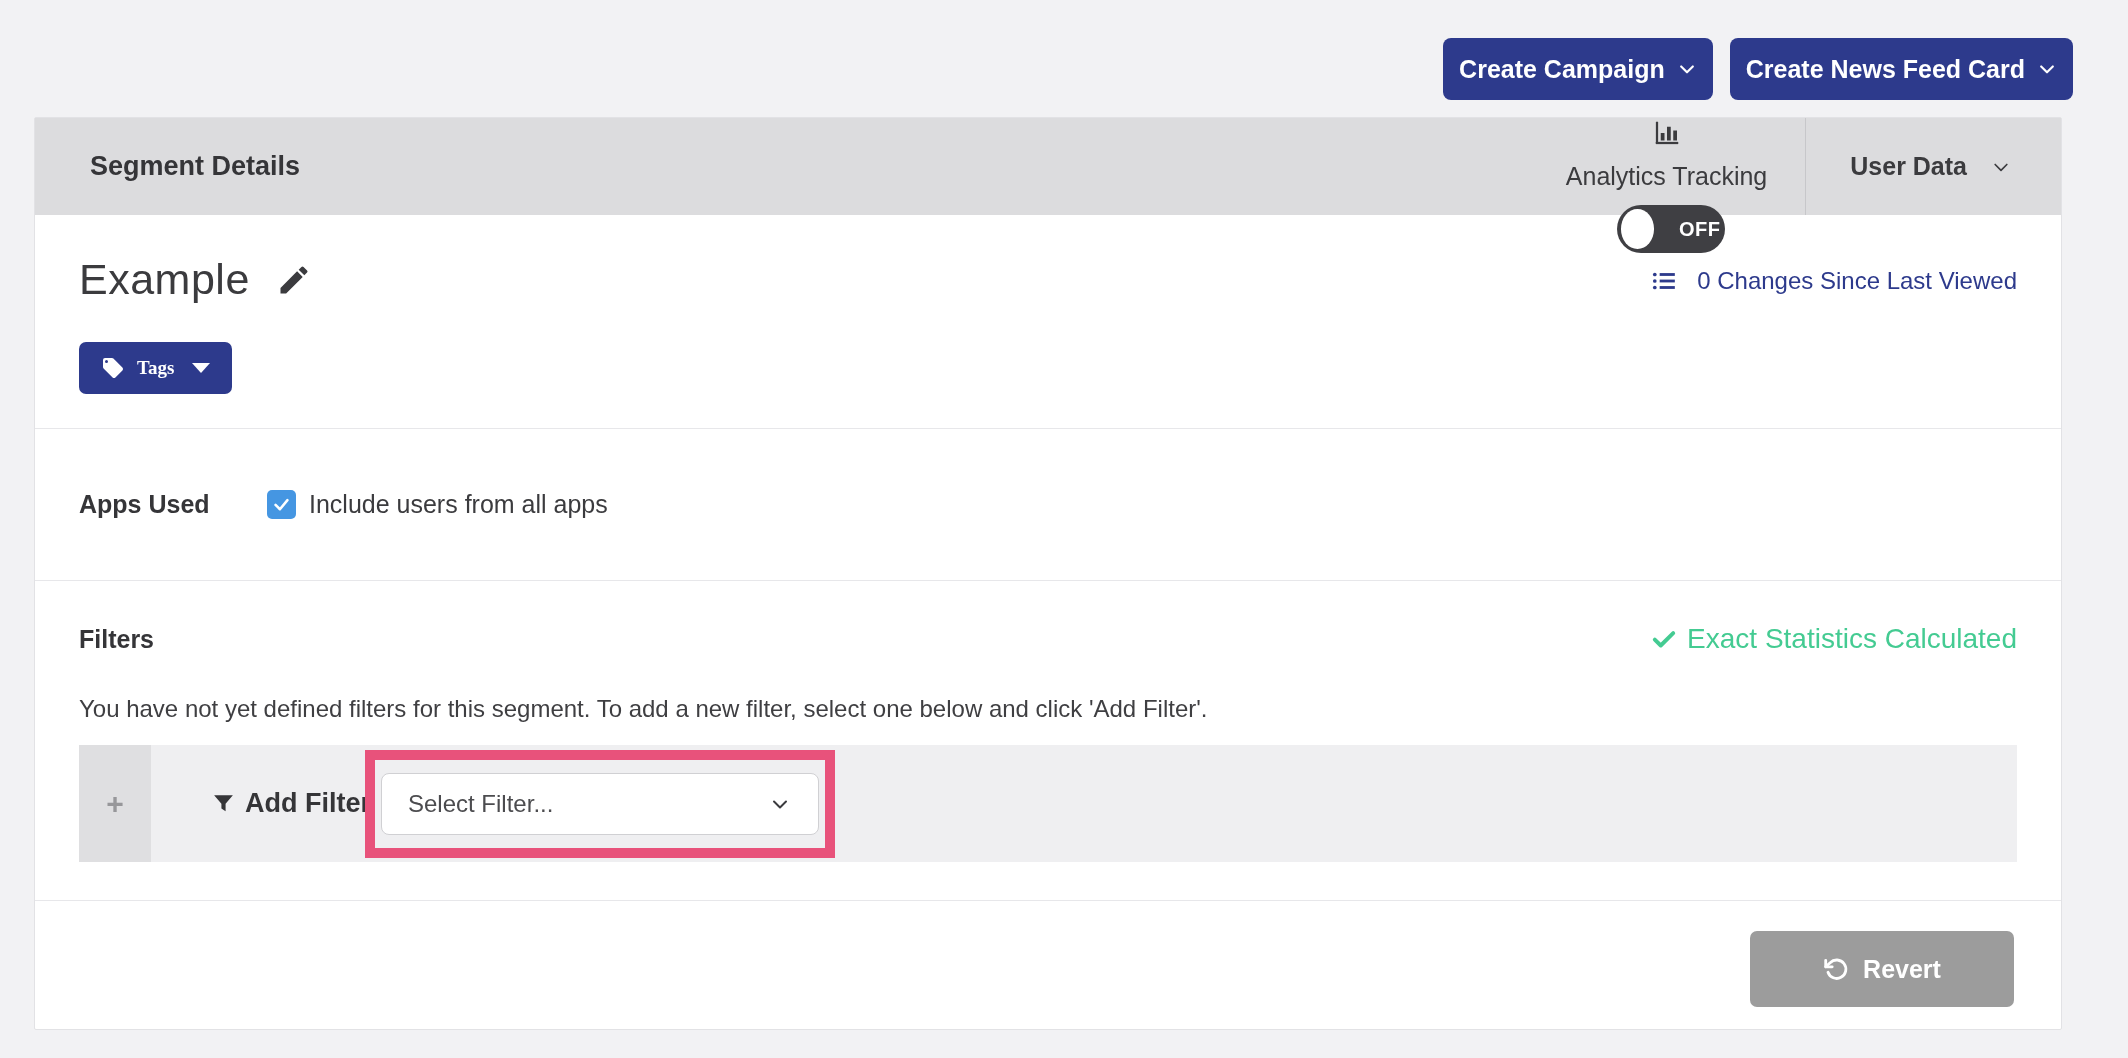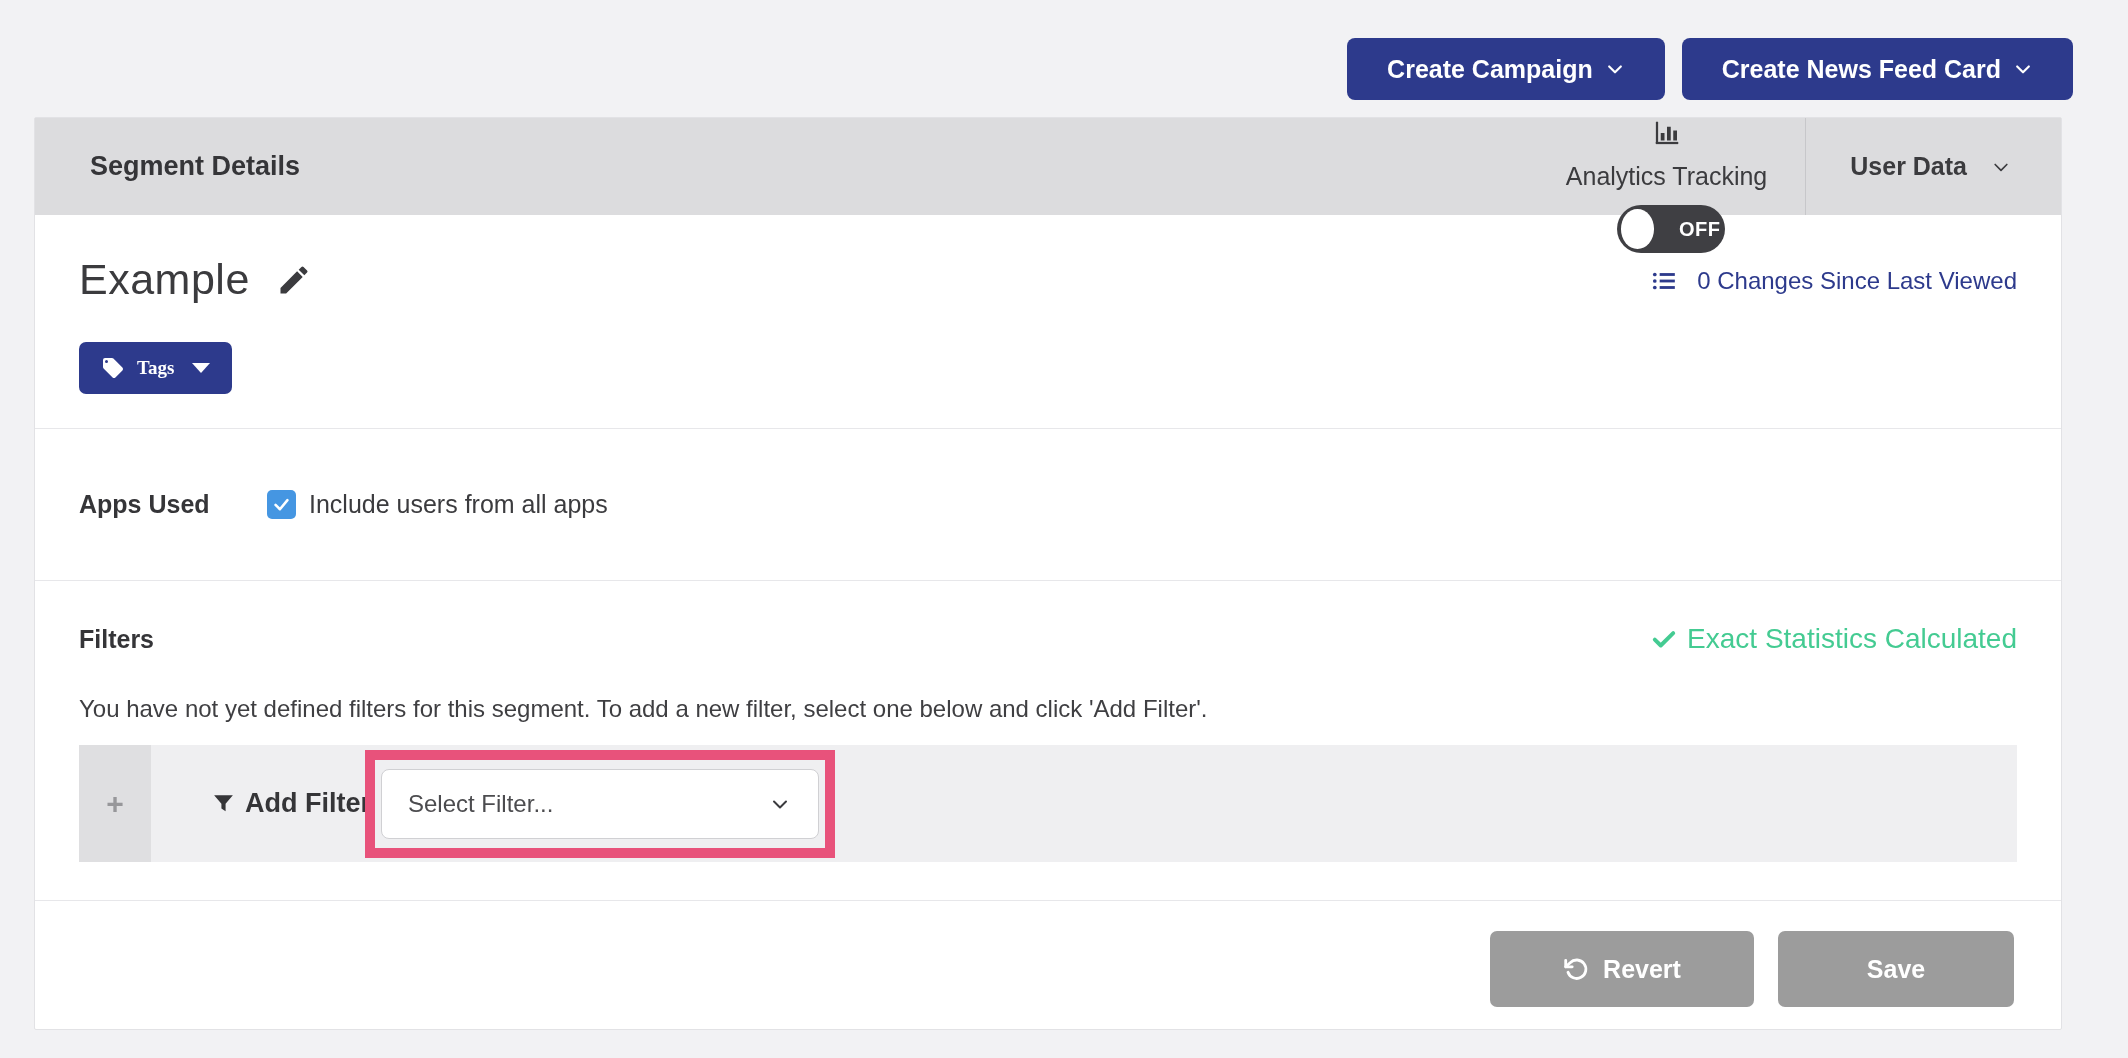--- a/index.html
+++ b/index.html
@@ -14,21 +14,21 @@
   #app { position: absolute; inset: 0; }
 
   
   .top-actions {
     position: absolute; top: 38px; right: 55px;
     display: flex; gap: 17px;
   }
   .btn-primary {
     background: #2d3a8c; color: #fff;
     border: none; border-radius: 8px;
-    height: 62px; padding: 0 40px;
+    height: 62px; padding: 0 16px;
     font-size: 25px; font-weight: bold;
     font-family: "Liberation Sans", sans-serif;
     display: flex; align-items: center; gap: 12px;
     cursor: pointer;
     justify-content: center;
   }
   .chev { width: 20px; height: 20px; flex: 0 0 auto; }
 
   
   .card {
@@ -129,21 +129,21 @@
   }
   .annotation-box {
     position: absolute; left: 286px; top: 5px;
     width: 470px; height: 108px;
     border: 10px solid #e8527b;
     display: flex; align-items: center; justify-content: center;
     pointer-events: none;
   }
   .filter-select {
     pointer-events: auto;
-    width: 438px; height: 70px; background: #fff;
+    width: 438px; height: 62px; background: #fff;
     border: 1px solid #d0d0d3; border-radius: 8px;
     display: flex; align-items: center; justify-content: space-between;
     padding: 0 26px; cursor: pointer;
   }
   .filter-select-value { font-size: 24px; color: #4c4c4f; }
 
   
   .section-footer {
     padding: 30px 47px 0 44px;
     display: flex; justify-content: flex-end; gap: 24px;
@@ -286,19 +286,16 @@
     </div>
 
     <div class="section-footer">
       <button class="btn-gray btn-revert">
         <svg width="26" height="26" viewBox="0 0 24 24">
           <path d="M2.5 4v6h6" fill="none" stroke="#fff" stroke-width="2.6" stroke-linecap="round" stroke-linejoin="round"></path>
           <path d="M4.6 15a8.5 8.5 0 1 0 2-8.8L2.5 10" fill="none" stroke="#fff" stroke-width="2.6" stroke-linecap="round" stroke-linejoin="round"></path>
         </svg>
         <span>Revert</span>
       </button>
-      <button class="btn-gray btn-save">
-        <span>Save</span>
-      </button>
     </div>
 
   </div>
 </div>
 
 </body></html>

